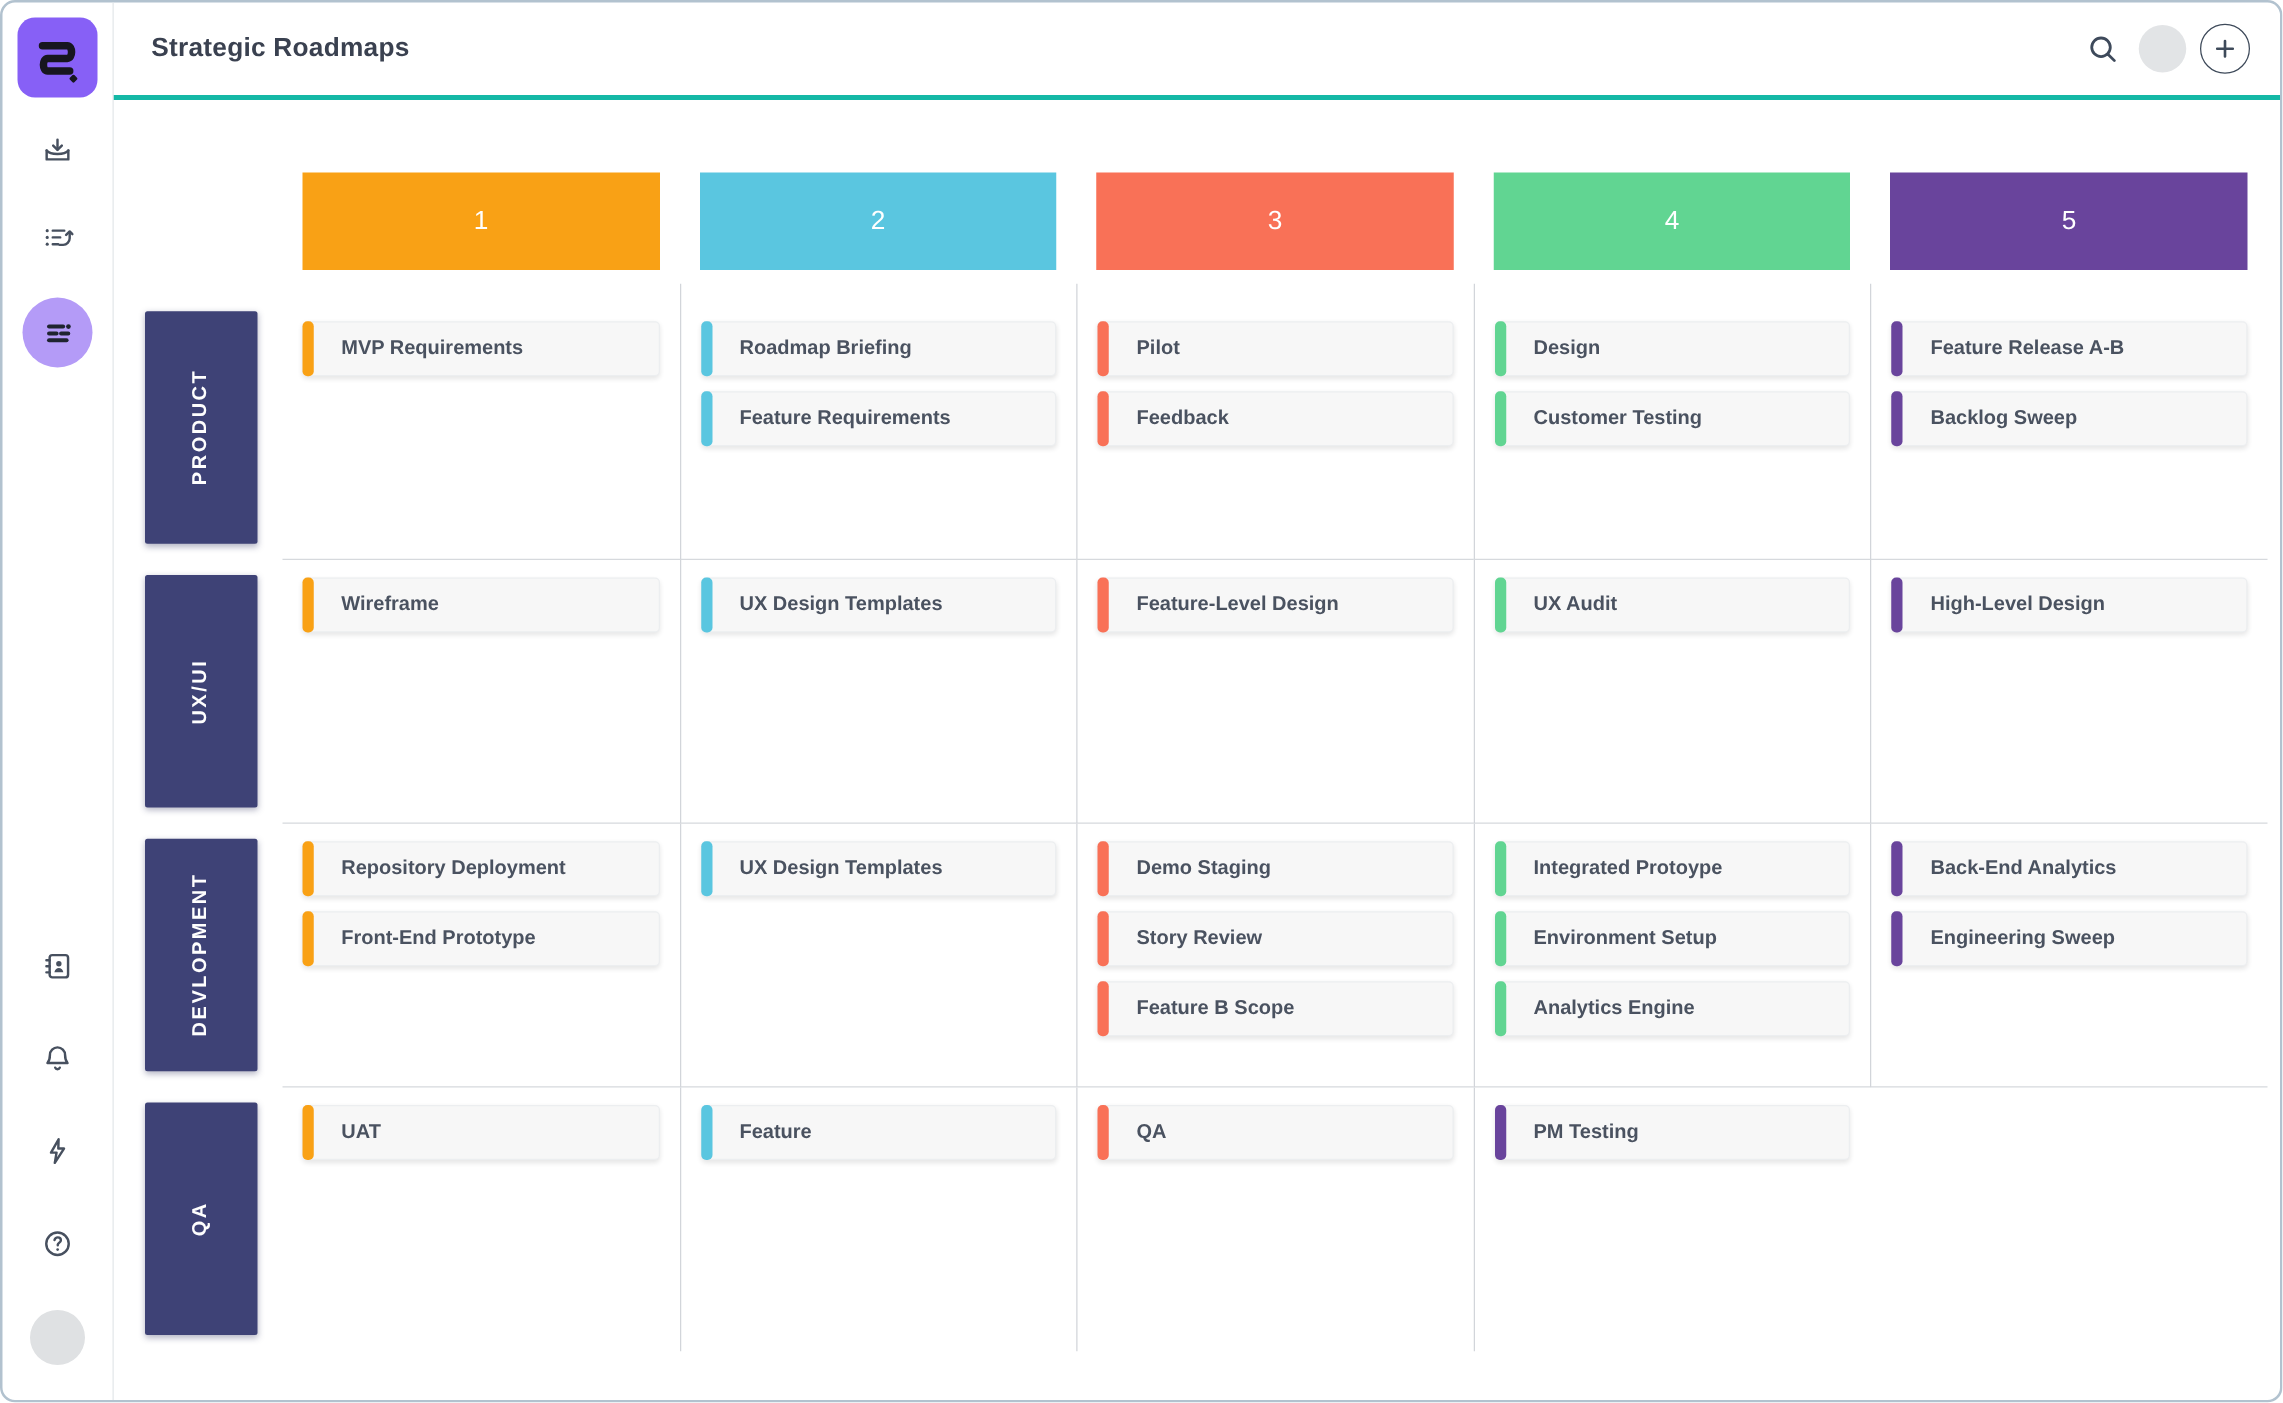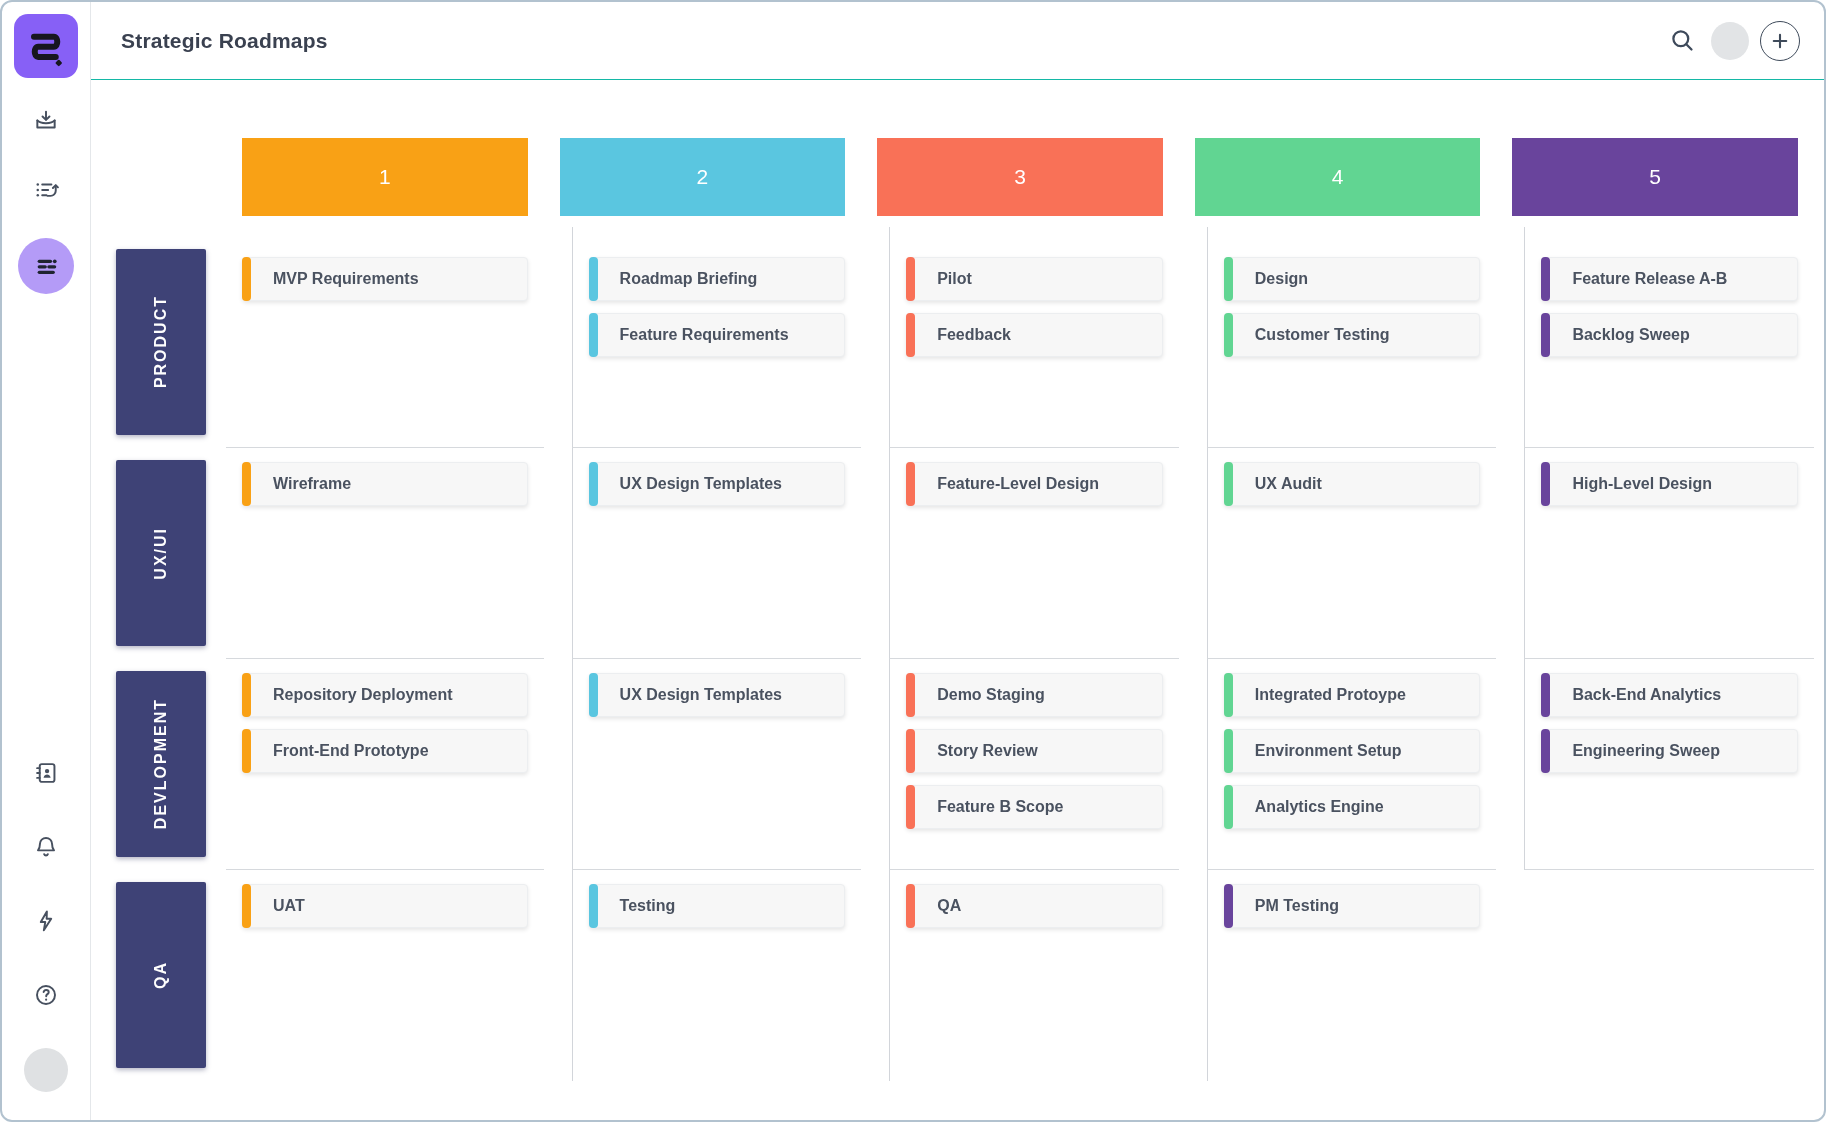--- a/index.html
+++ b/index.html
@@ -15,41 +15,41 @@
   .nav-bottom { margin-top:auto; display:flex; flex-direction:column; align-items:center; gap:44px; }
   .side-btn { background:none; border:none; width:44px; height:30px; display:flex; align-items:center; justify-content:center; cursor:pointer; }
   .side-btn.active { width:56px; height:56px; border-radius:50%; background:#B49BF7; margin:-8px 0; }
   .icon-stroke { stroke:#47505F; fill:none; stroke-width:1.8; stroke-linecap:round; stroke-linejoin:round; }
   .icon-fill { fill:#47505F; stroke:none; }
   .dark-stroke { stroke:#1F2430; fill:none; stroke-width:2.6; stroke-linecap:round; }
   .avatar-sm { width:44px; height:44px; border-radius:50%; background:#DFE1E3; border:none; cursor:pointer; margin-top:-6px; }
 
   
   .main { flex:1; display:flex; flex-direction:column; }
-  .topbar { height:78px; flex:0 0 78px; border-bottom:1px solid #14b8a6; display:flex; align-items:center; padding:0 24px 0 30px; }
+  .topbar { height:78px; flex:0 0 78px; border-bottom:4px solid #14b8a6; display:flex; align-items:center; padding:0 24px 0 30px; }
   .page-title { font-size:21px; font-weight:600; color:#3A4150; letter-spacing:.2px; }
   .topbar-actions { margin-left:auto; display:flex; align-items:center; gap:11px; }
   .search-btn { background:none; border:none; cursor:pointer; display:flex; padding:4px; }
   .avatar-top { width:38px; height:38px; border-radius:50%; background:#E2E4E6; border:none; cursor:pointer; }
   .add-btn { width:40px; height:40px; border-radius:50%; background:#fff; border:1.5px solid #3E4A5A; cursor:pointer; display:flex; align-items:center; justify-content:center; }
 
   
   .board { display:grid; grid-template-columns:110px repeat(5, 1fr); padding:58px 10px 0 25px; align-items:stretch; }
   .label-spacer { }
   .col-header { height:78px; margin:0 16px 11px; display:flex; align-items:center; justify-content:center; }
   .col-header span { color:#fff; font-size:21px; font-weight:400; }
 
   .label-cell { padding-top:12px; }
   .label-cell.first { padding-top:22px; }
   .lane-label { width:90px; height:186px; background:#3E4276; border-radius:2px; box-shadow:0 2px 5px rgba(40,44,90,.35); display:flex; align-items:center; justify-content:center; }
   .lane-label span { writing-mode:vertical-rl; transform:rotate(180deg); color:#FEFEFE; font-size:16px; font-weight:700; letter-spacing:2px; white-space:nowrap; }
 
   .cell { min-height:211px; padding:14px 0 10px; }
   .cell.first { min-height:221px; padding-top:30px; }
-  .cell.vline { border-left:1px solid #D2D5DA;margin-left:28px; }
+  .cell.vline { border-left:1px solid #D2D5DA; }
   .cell.hline { border-bottom:1px solid #D6D9DD; }
 
   .card { position:relative; height:44px; margin:0 16px 12px; background:#F7F7F7; border:1px solid #ECEEF0; border-radius:4px; box-shadow:0 2px 4px rgba(0,0,0,.10); display:flex; align-items:center; padding-left:30px; cursor:pointer; }
   .card .bar { position:absolute; left:-1px; top:-1px; bottom:-1px; width:9px; border-radius:4px; }
   .card-text { font-size:16px; font-weight:700; color:#4A5260; white-space:nowrap; }
 </style>
 </head>
 <body>
 
 <div class="page">
@@ -311,21 +311,21 @@
         </div>
         <div class="cell">
           <div class="card">
             <div class="bar" style="background: rgb(249, 161, 21);"></div>
             <span class="card-text">UAT</span>
           </div>
         </div>
         <div class="cell vline">
           <div class="card">
             <div class="bar" style="background: rgb(90, 198, 224);"></div>
-            <span class="card-text">Testing</span>
+            <span class="card-text">Feature</span>
           </div>
         </div>
         <div class="cell vline">
           <div class="card">
             <div class="bar" style="background: rgb(249, 113, 87);"></div>
             <span class="card-text">QA</span>
           </div>
         </div>
         <div class="cell vline">
           <div class="card">

